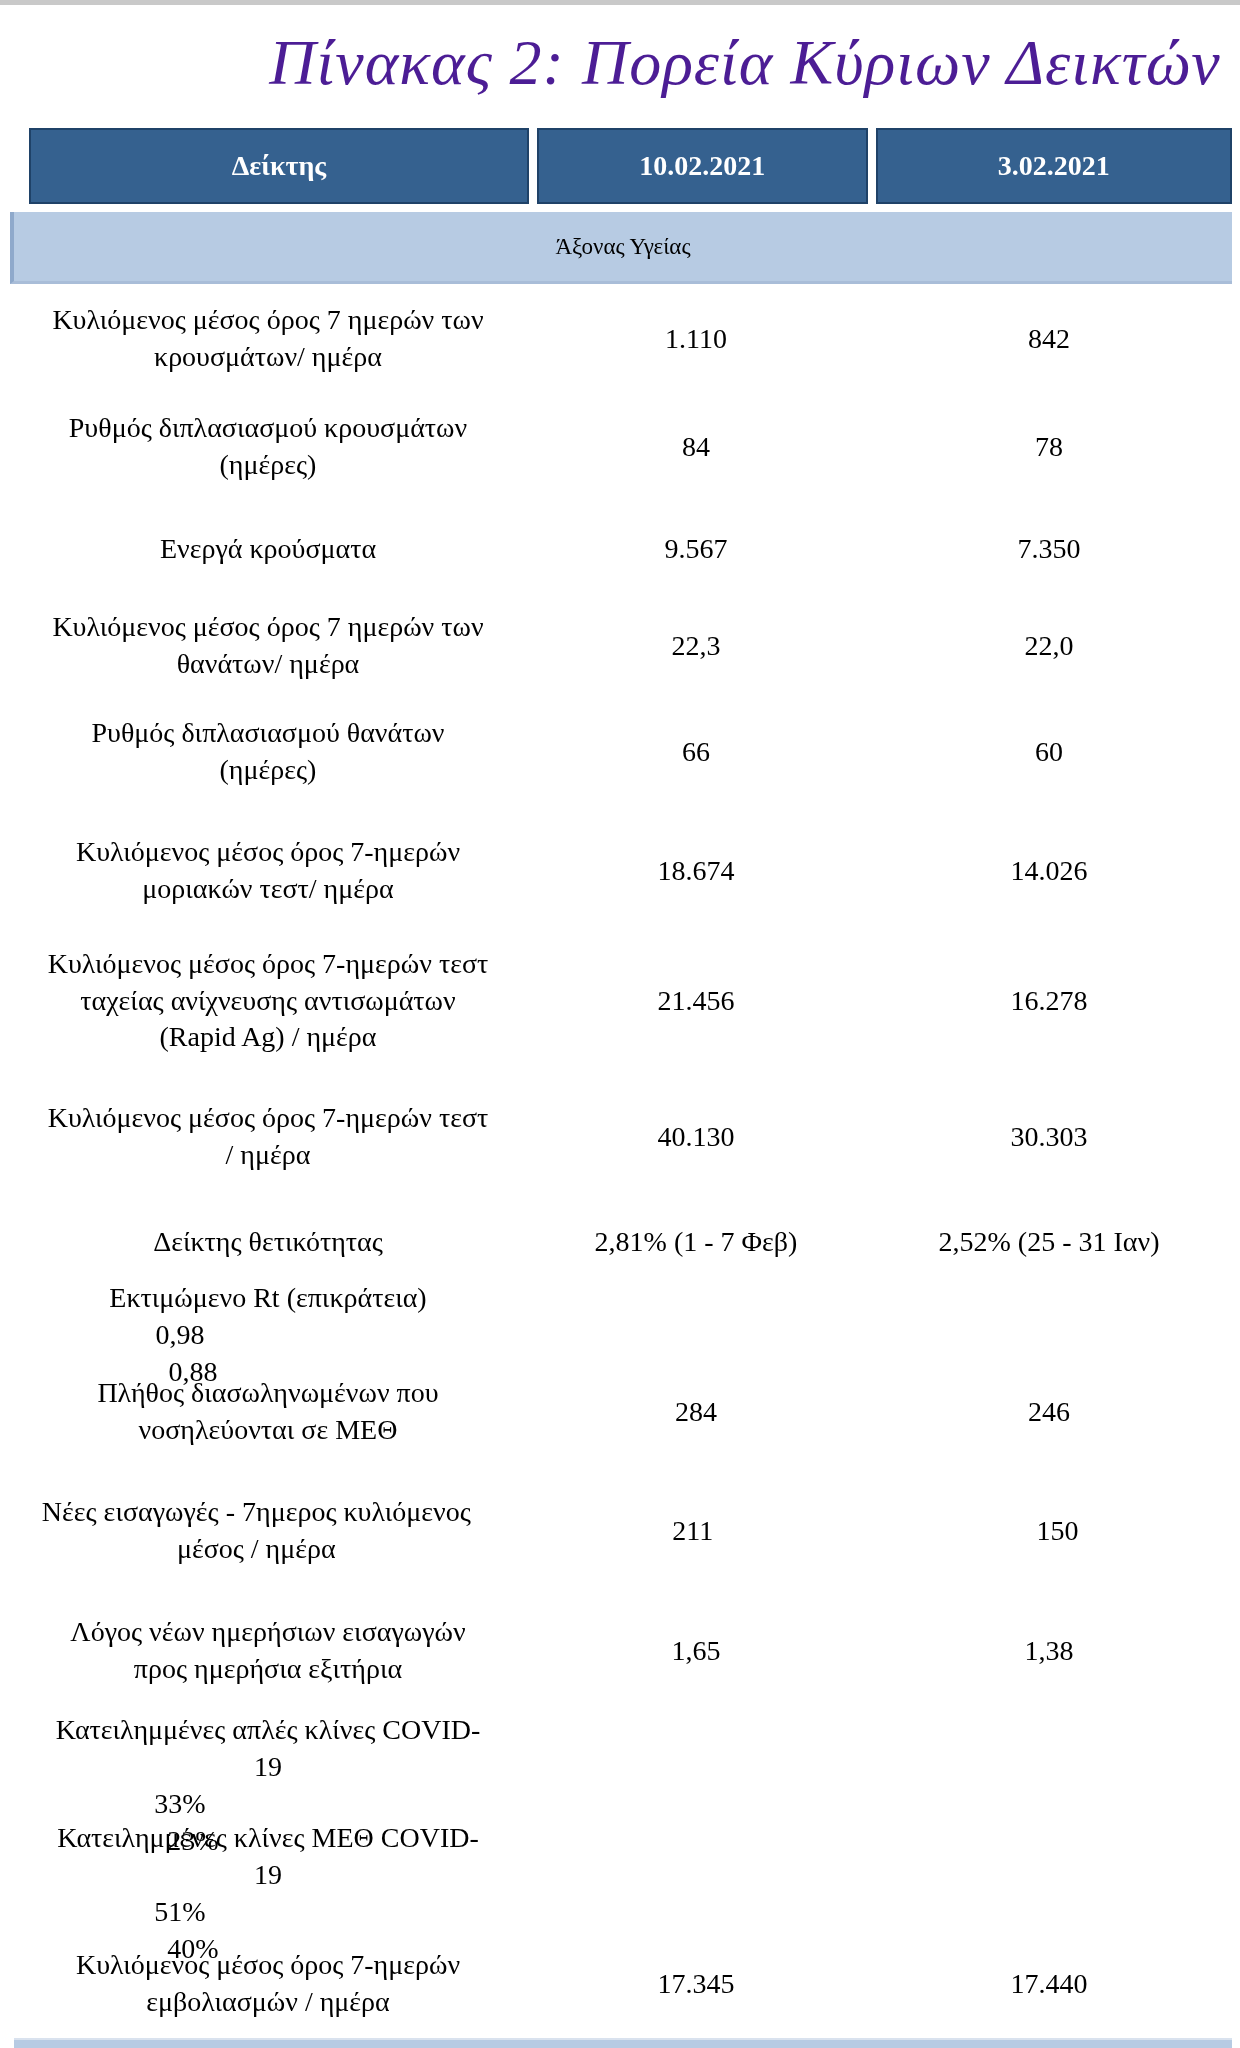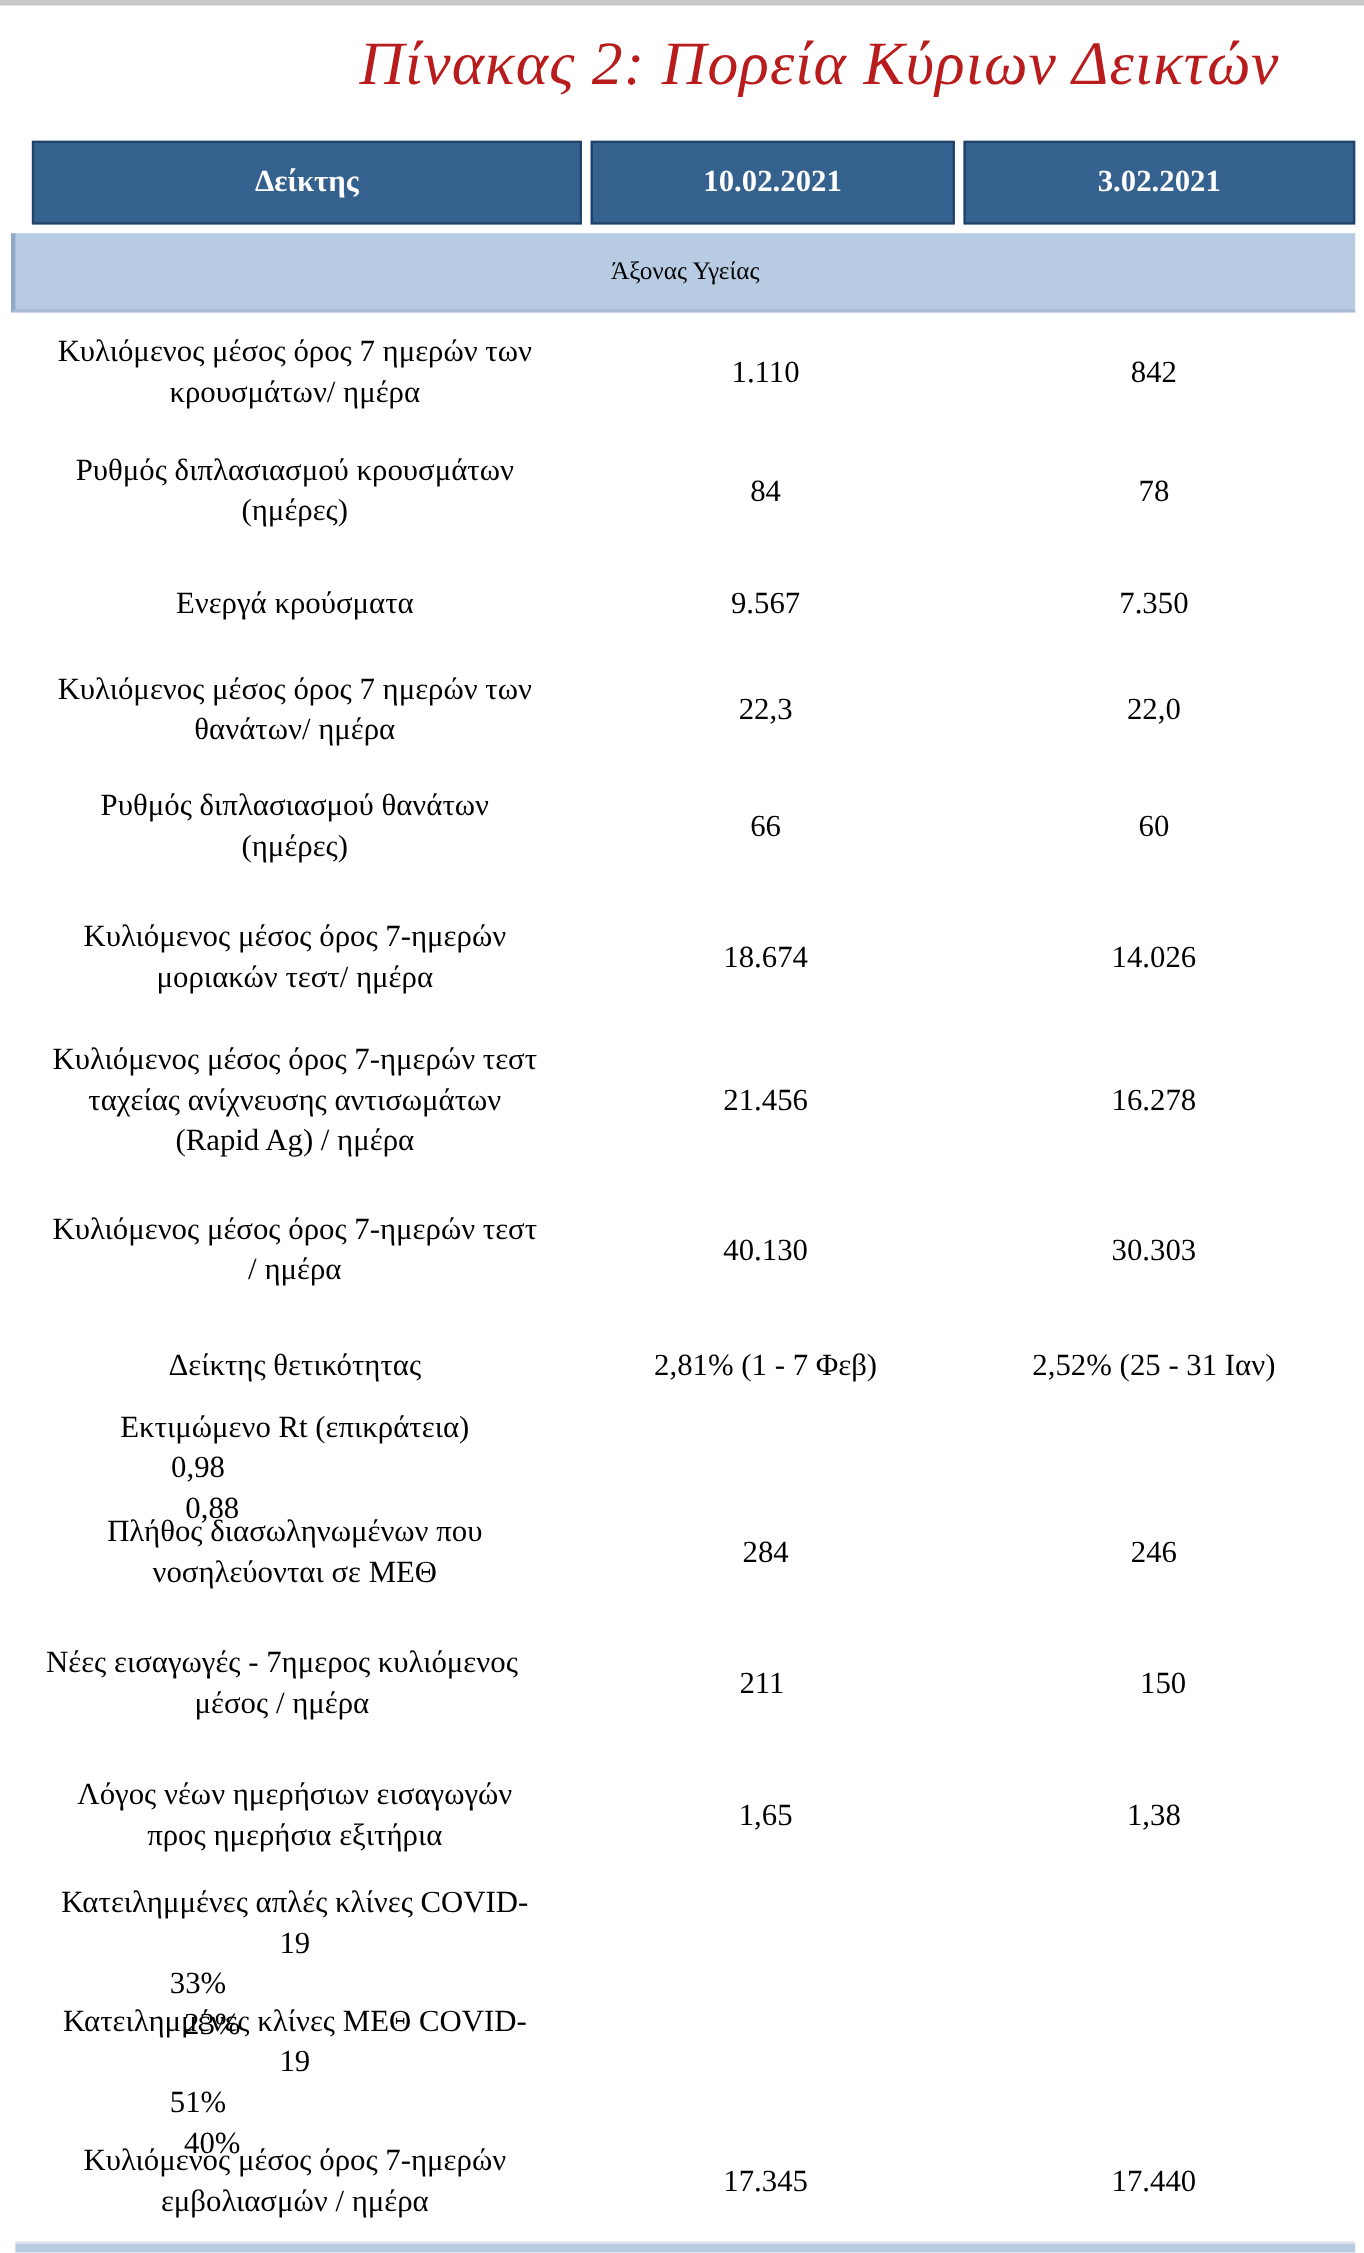--- a/index.html
+++ b/index.html
@@ -16,23 +16,23 @@
     position:absolute; top:0; left:0;
     width:1240px; height:5px;
     background:#c9c9c9;
   }
   .doc-title {
     position:absolute; top:26px; left:0;
     width:1240px;
     padding-left:250px;
     text-align:center;
     font-style:italic;
-    font-size:56px;
+    font-size:64px;
     letter-spacing:1px;
-    color:#b91c1c;
+    color:#4c1d95;
     white-space:nowrap;
   }
   .tbl {
     position:absolute; top:128px; left:10px;
     width:1222px;
   }
   .thead {
     display:flex;
     gap:8px;
     height:76px;

